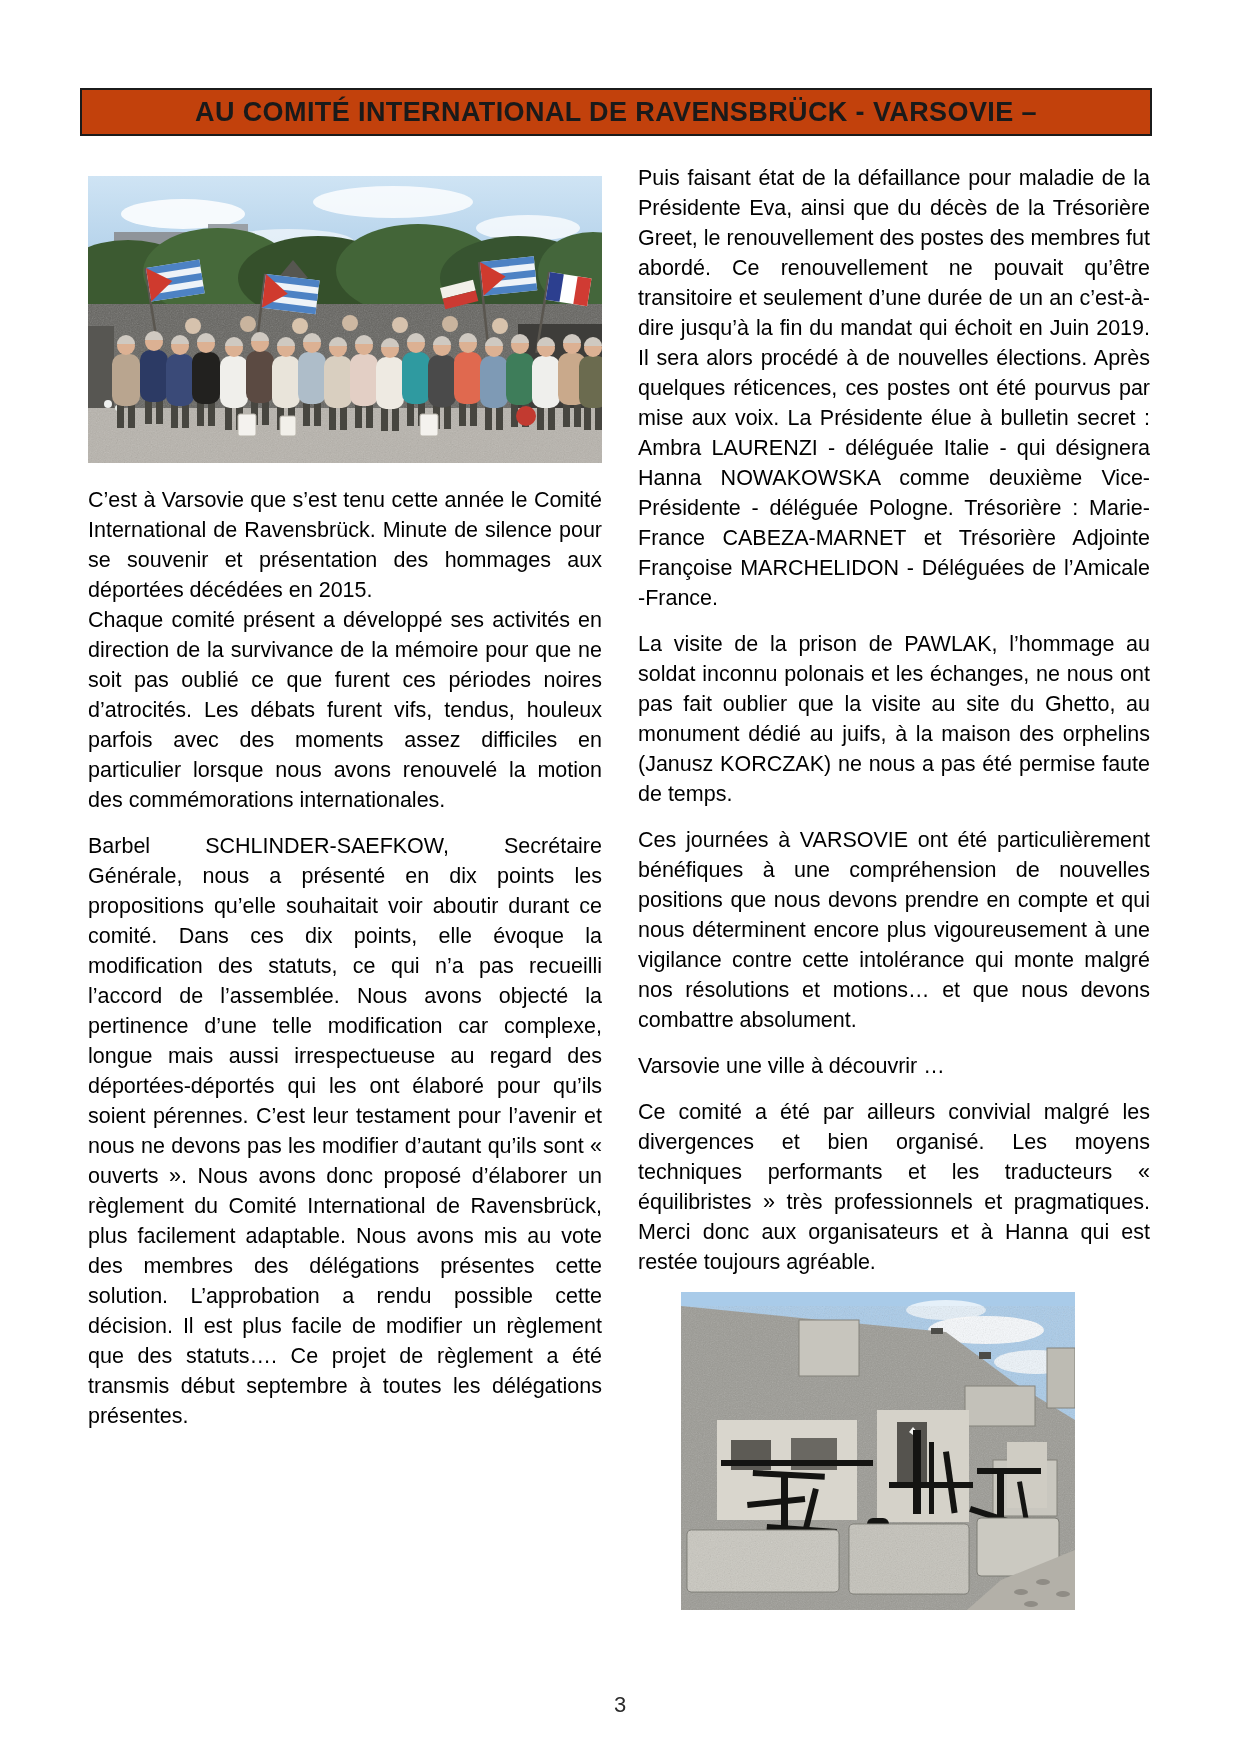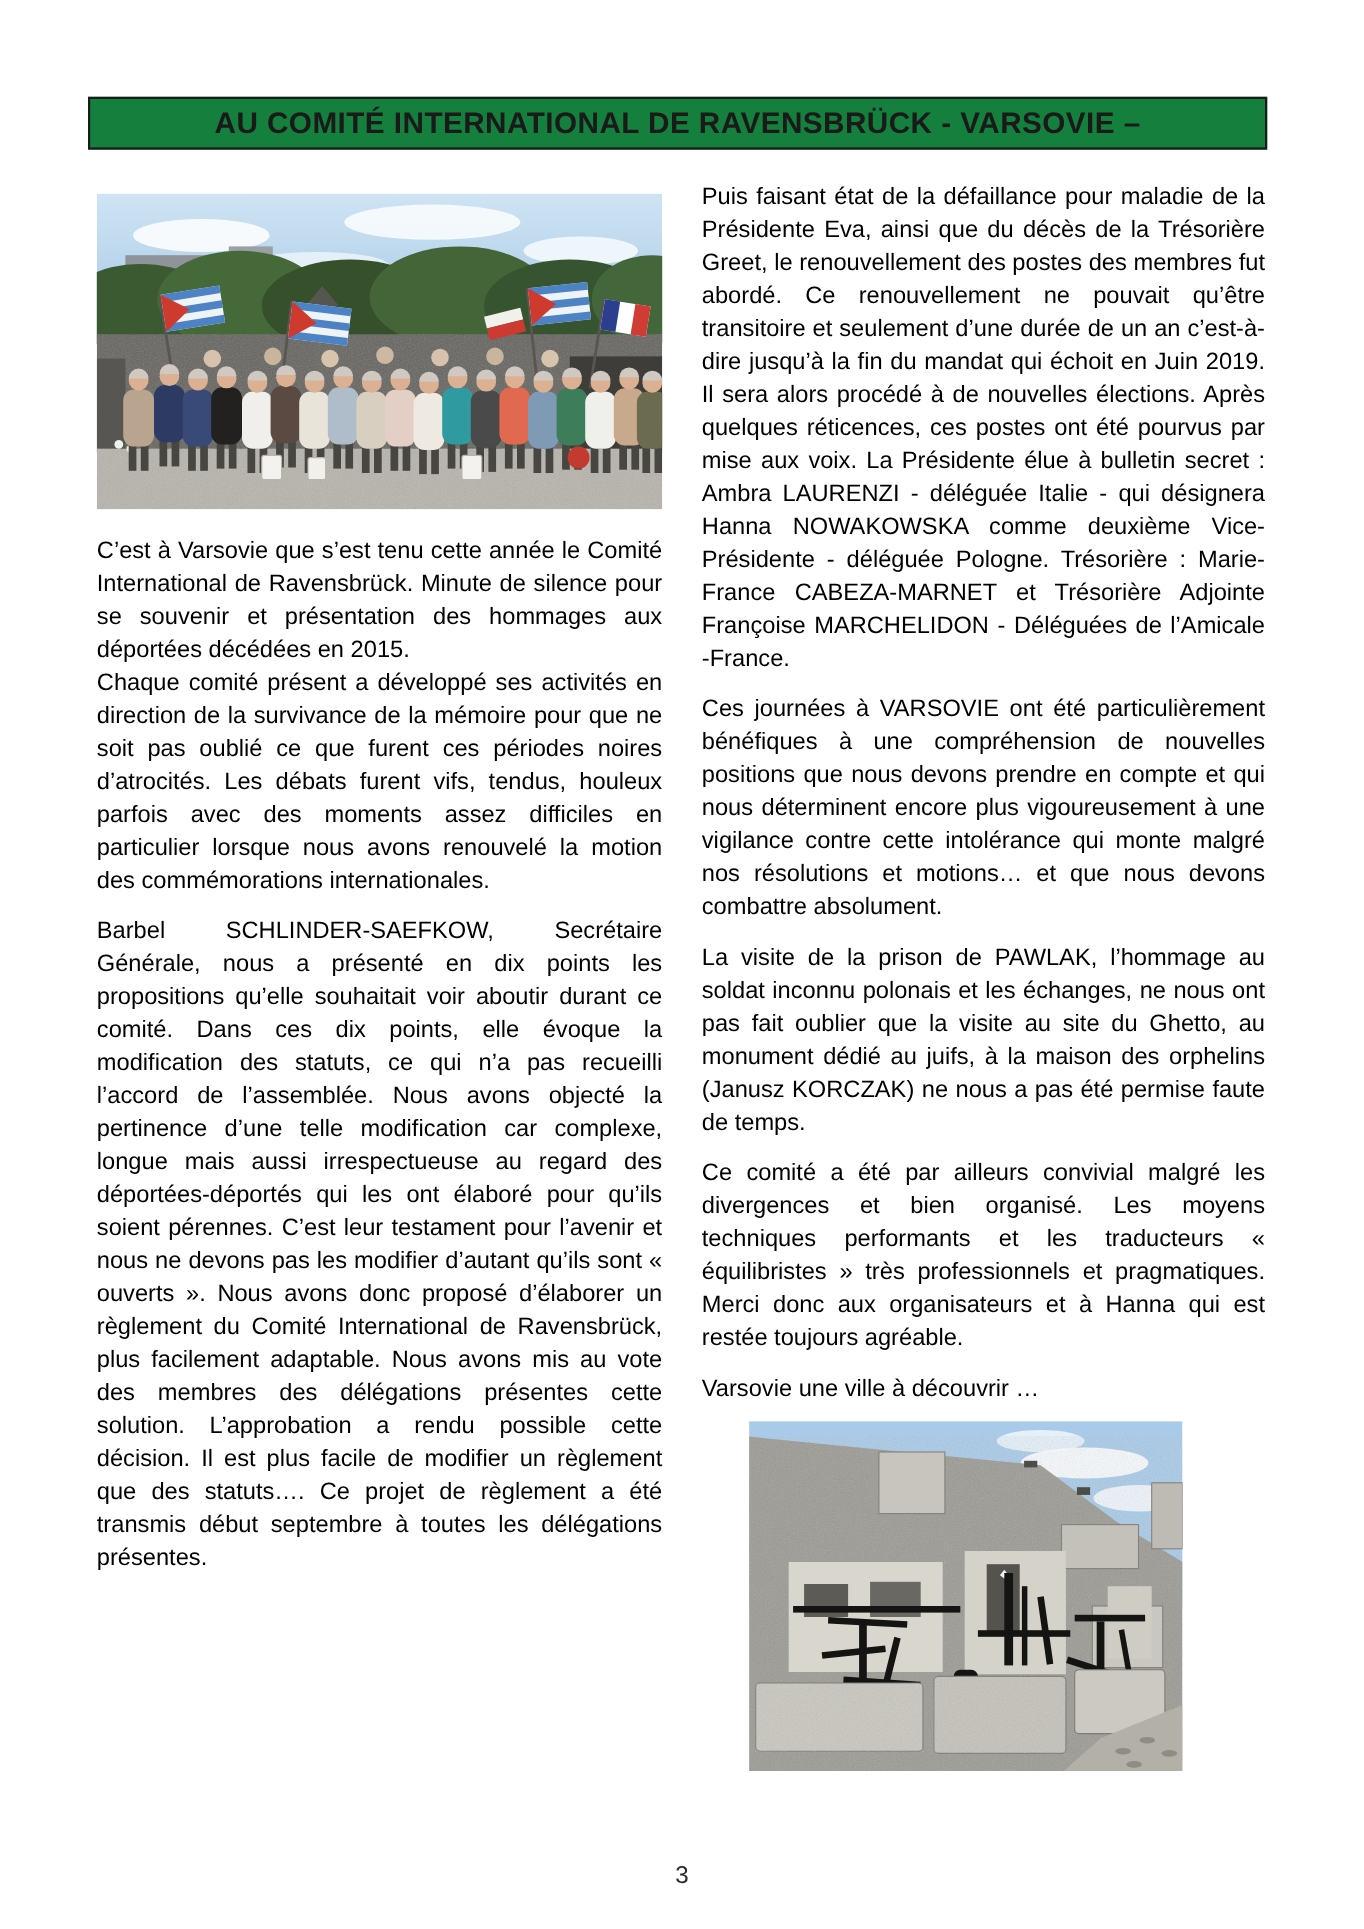--- a/index.html
+++ b/index.html
@@ -4,21 +4,21 @@
 <style>
   html,body{margin:0;padding:0;background:#ffffff;}
   .page{
     position:relative;width:1240px;height:1754px;background:#ffffff;
     font-family:"Liberation Sans","DejaVu Sans",sans-serif;color:#262626;
     overflow:hidden;
   }
   .title-box{
     position:absolute;left:80px;top:88px;width:1068px;height:44px;
     border:2px solid #1b1b1b;display:flex;align-items:center;justify-content:center;
-    background:#15803d;
+    background:#c2410c;
   }
   .title-box h1{
     margin:0;font-size:27px;font-weight:bold;letter-spacing:.4px;color:#1a1a1a;
     white-space:nowrap;
   }
   .col{
     position:absolute;font-size:21.5px;line-height:30px;text-align:justify;
     color:#000000;
   }
   .col-left{left:88px;top:176px;width:514px;}
@@ -155,24 +155,24 @@
       </svg>
     </figure>
 
     <p class="para m0">C’est à Varsovie que s’est tenu cette année le Comité International de Ravensbrück. Minute de silence pour se souvenir et présentation des hommages aux déportées décédées en 2015.</p>
     <p class="para">Chaque comité présent a développé ses activités en direction de la survivance de la mémoire pour que ne soit pas oublié ce que furent ces périodes noires d’atrocités. Les débats furent vifs, tendus, houleux parfois avec des moments assez difficiles en particulier lorsque nous avons renouvelé la motion des commémorations internationales.</p>
     <p class="para">Barbel SCHLINDER-SAEFKOW, Secrétaire Générale, nous a présenté en dix points les propositions qu’elle souhaitait voir aboutir durant ce comité. Dans ces dix points, elle évoque la modification des statuts, ce qui n’a pas recueilli l’accord de l’assemblée. Nous avons objecté la pertinence d’une telle modification car complexe, longue mais aussi irrespectueuse au regard des déportées-déportés qui les ont élaboré pour qu’ils soient pérennes. C’est leur testament pour l’avenir et nous ne devons pas les modifier d’autant qu’ils sont « ouverts ». Nous avons donc proposé d’élaborer un règlement du Comité International de Ravensbrück, plus facilement adaptable. Nous avons mis au vote des membres des délégations présentes cette solution. L’approbation a rendu possible cette décision. Il est plus facile de modifier un règlement que des statuts…. Ce projet de règlement a été transmis début septembre à toutes les délégations présentes.</p>
   </div>
 
   <div class="col col-right">
     <p class="para">Puis faisant état de la défaillance pour maladie de la Présidente Eva, ainsi que du décès de la Trésorière Greet, le renouvellement des postes des membres fut abordé. Ce renouvellement ne pouvait qu’être transitoire et seulement d’une durée de un an c’est-à-dire jusqu’à la fin du mandat qui échoit en Juin 2019. Il sera alors procédé à de nouvelles élections. Après quelques réticences, ces postes ont été pourvus par mise aux voix. La Présidente élue à bulletin secret : Ambra LAURENZI - déléguée Italie - qui désignera Hanna NOWAKOWSKA comme deuxième Vice- Présidente - déléguée Pologne. Trésorière : Marie-France CABEZA-MARNET et Trésorière Adjointe Françoise MARCHELIDON - Déléguées de l’Amicale -France.</p>
+    <p class="para">La visite de la prison de PAWLAK, l’hommage au soldat inconnu polonais et les échanges, ne nous ont pas fait oublier que la visite au site du Ghetto, au monument dédié au juifs, à la maison des orphelins (Janusz KORCZAK) ne nous a pas été permise faute de temps.</p>
     <p class="para">Ces journées à VARSOVIE ont été particulièrement bénéfiques à une compréhension de nouvelles positions que nous devons prendre en compte et qui nous déterminent encore plus vigoureusement à une vigilance contre cette intolérance qui monte malgré nos résolutions et motions… et que nous devons combattre absolument.</p>
-    <p class="para">La visite de la prison de PAWLAK, l’hommage au soldat inconnu polonais et les échanges, ne nous ont pas fait oublier que la visite au site du Ghetto, au monument dédié au juifs, à la maison des orphelins (Janusz KORCZAK) ne nous a pas été permise faute de temps.</p>
+    <p class="para">Varsovie une ville à découvrir …</p>
     <p class="para">Ce comité a été par ailleurs convivial malgré les divergences et bien organisé. Les moyens techniques performants et les traducteurs « équilibristes » très professionnels et pragmatiques. Merci donc aux organisateurs et à Hanna qui est restée toujours agréable.</p>
-    <p class="para">Varsovie une ville à découvrir …</p>
   </div>
 
   <figure class="photo-bottom">
     <svg width="394" height="318" viewBox="0 0 394 318" xmlns="http://www.w3.org/2000/svg">
 
       <rect width="394" height="170" fill="#a9cbe9"></rect>
       <ellipse cx="305" cy="38" rx="58" ry="14" fill="#ffffff" opacity="0.9"></ellipse>
       <ellipse cx="355" cy="70" rx="42" ry="12" fill="#ffffff" opacity="0.8"></ellipse>
       <ellipse cx="265" cy="18" rx="40" ry="10" fill="#ffffff" opacity="0.7"></ellipse>
 

